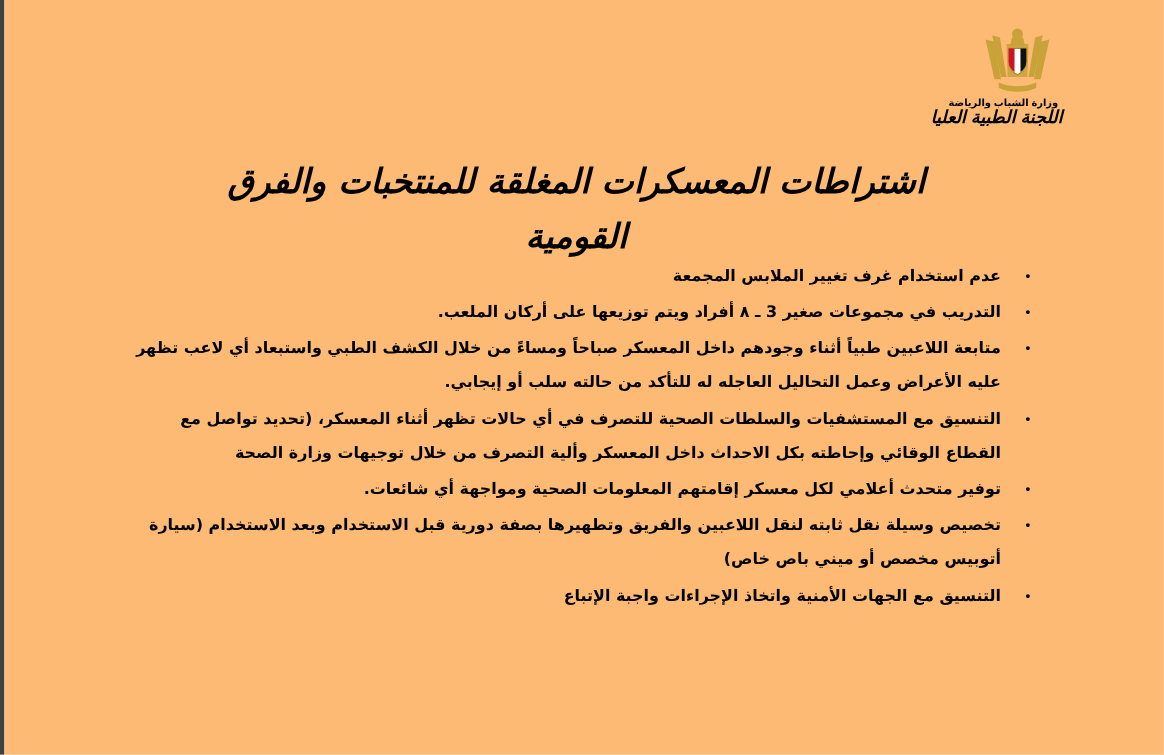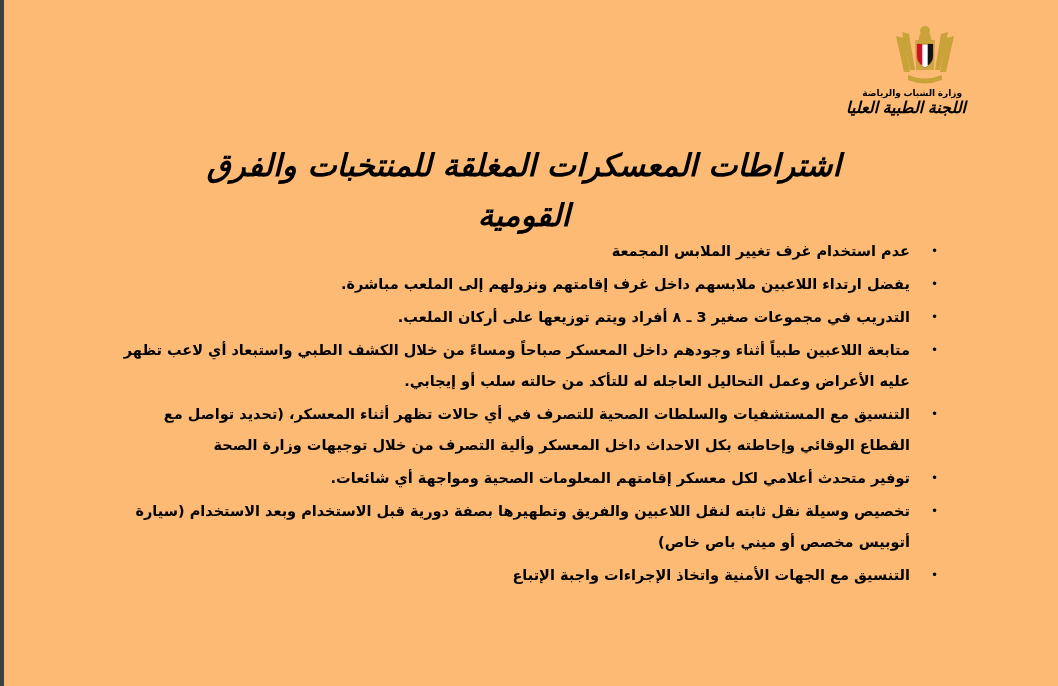--- a/index.html
+++ b/index.html
@@ -82,21 +82,20 @@
       <path d="M37.7 22 L43 22 L43 34 Q43 40 37.7 43.5 Z" fill="#111"></path>
     </svg>
     <div class="ministry">وزارة الشباب والرياضة</div>
     <div class="committee">اللجنة الطبية العليا</div>
   </div>
 
   <div class="title">اشتراطات المعسكرات المغلقة للمنتخبات والفرق القومية</div>
 
   <ul class="list">
     <li>عدم استخدام غرف تغيير الملابس المجمعة</li>
-    <li>يفضل ارتداء اللاعبين ملابسهم داخل غرف إقامتهم ونزولهم إلى الملعب مباشرة.</li>
     <li>التدريب في مجموعات صغير 3 ـ ٨ أفراد ويتم توزيعها على أركان الملعب.</li>
     <li>متابعة اللاعبين طبياً أثناء وجودهم داخل المعسكر صباحاً ومساءً من خلال الكشف الطبي واستبعاد أي لاعب تظهر عليه الأعراض وعمل التحاليل العاجله له للتأكد من حالته سلب أو إيجابي.</li>
     <li>التنسيق مع المستشفيات والسلطات الصحية للتصرف في أي حالات تظهر أثناء المعسكر، (تحديد تواصل مع القطاع الوقائي وإحاطته بكل الاحداث داخل المعسكر وألية التصرف من خلال توجيهات وزارة الصحة</li>
     <li>توفير متحدث أعلامي لكل معسكر إقامتهم المعلومات الصحية ومواجهة أي شائعات.</li>
     <li>تخصيص وسيلة نقل ثابته لنقل اللاعبين والفريق وتطهيرها بصفة دورية قبل الاستخدام وبعد الاستخدام (سيارة أتوبيس مخصص أو ميني باص خاص)</li>
     <li>التنسيق مع الجهات الأمنية واتخاذ الإجراءات واجبة الإتباع</li>
   </ul>
 
 </div>
 

